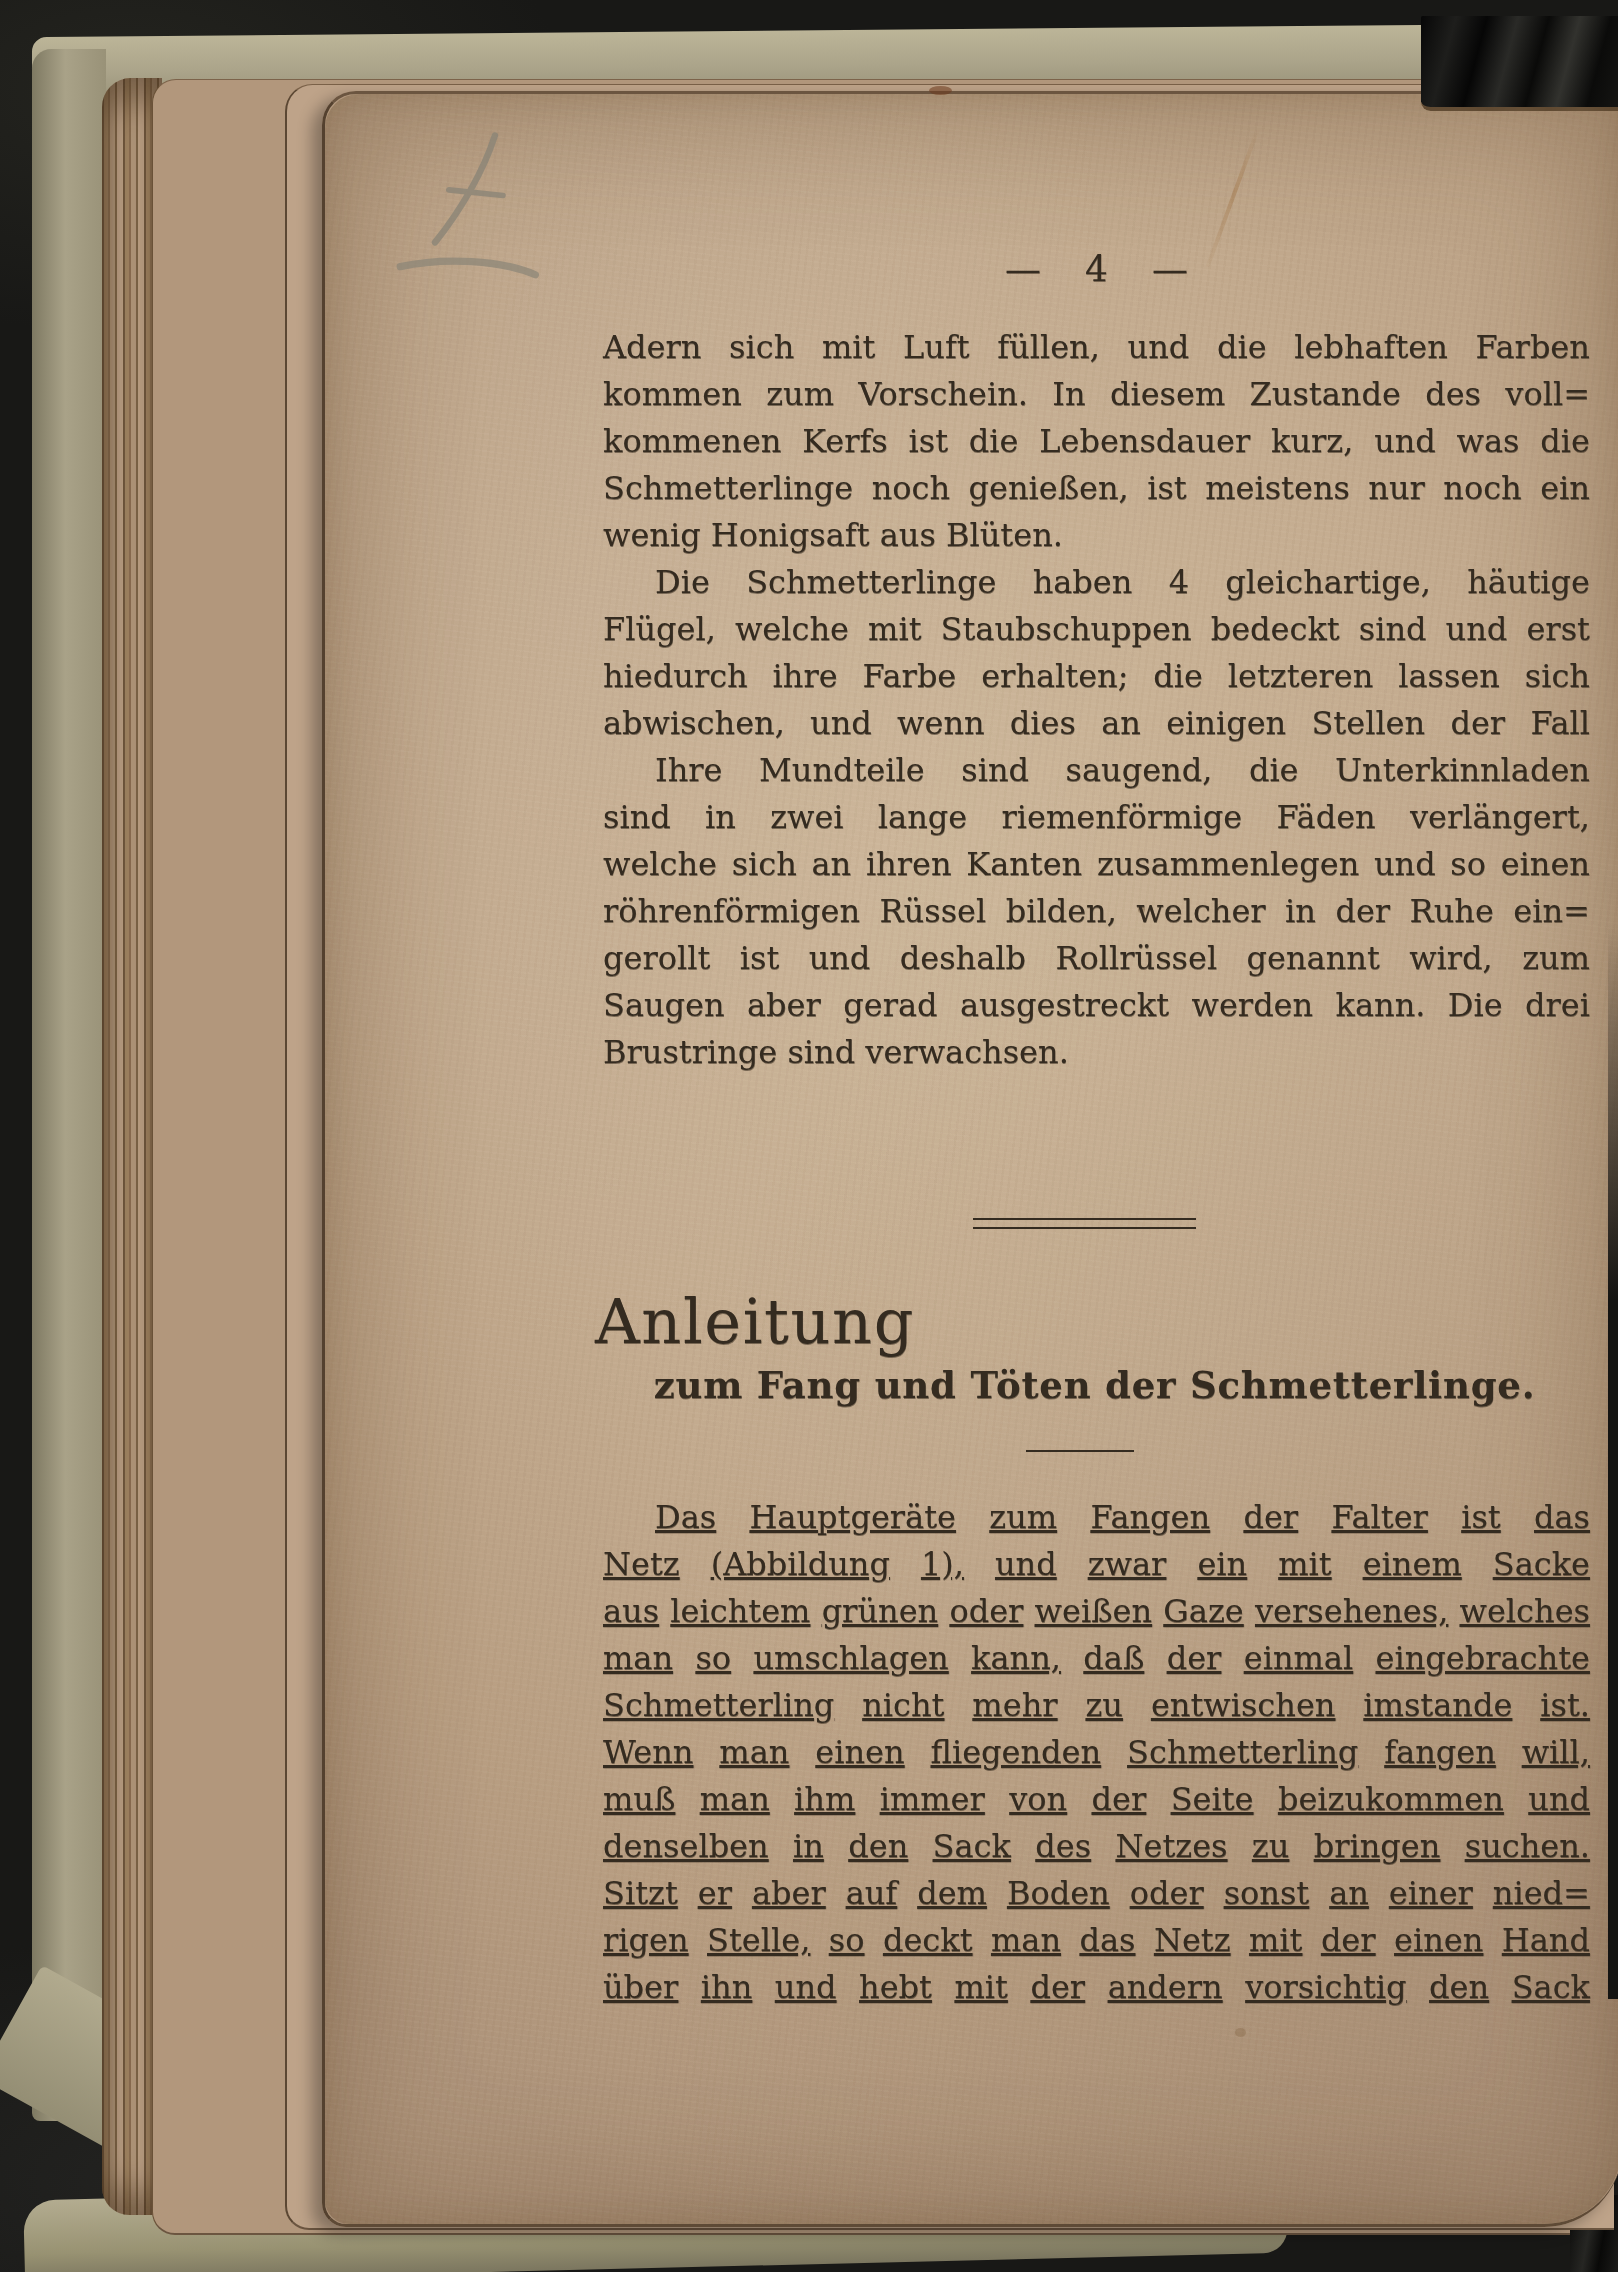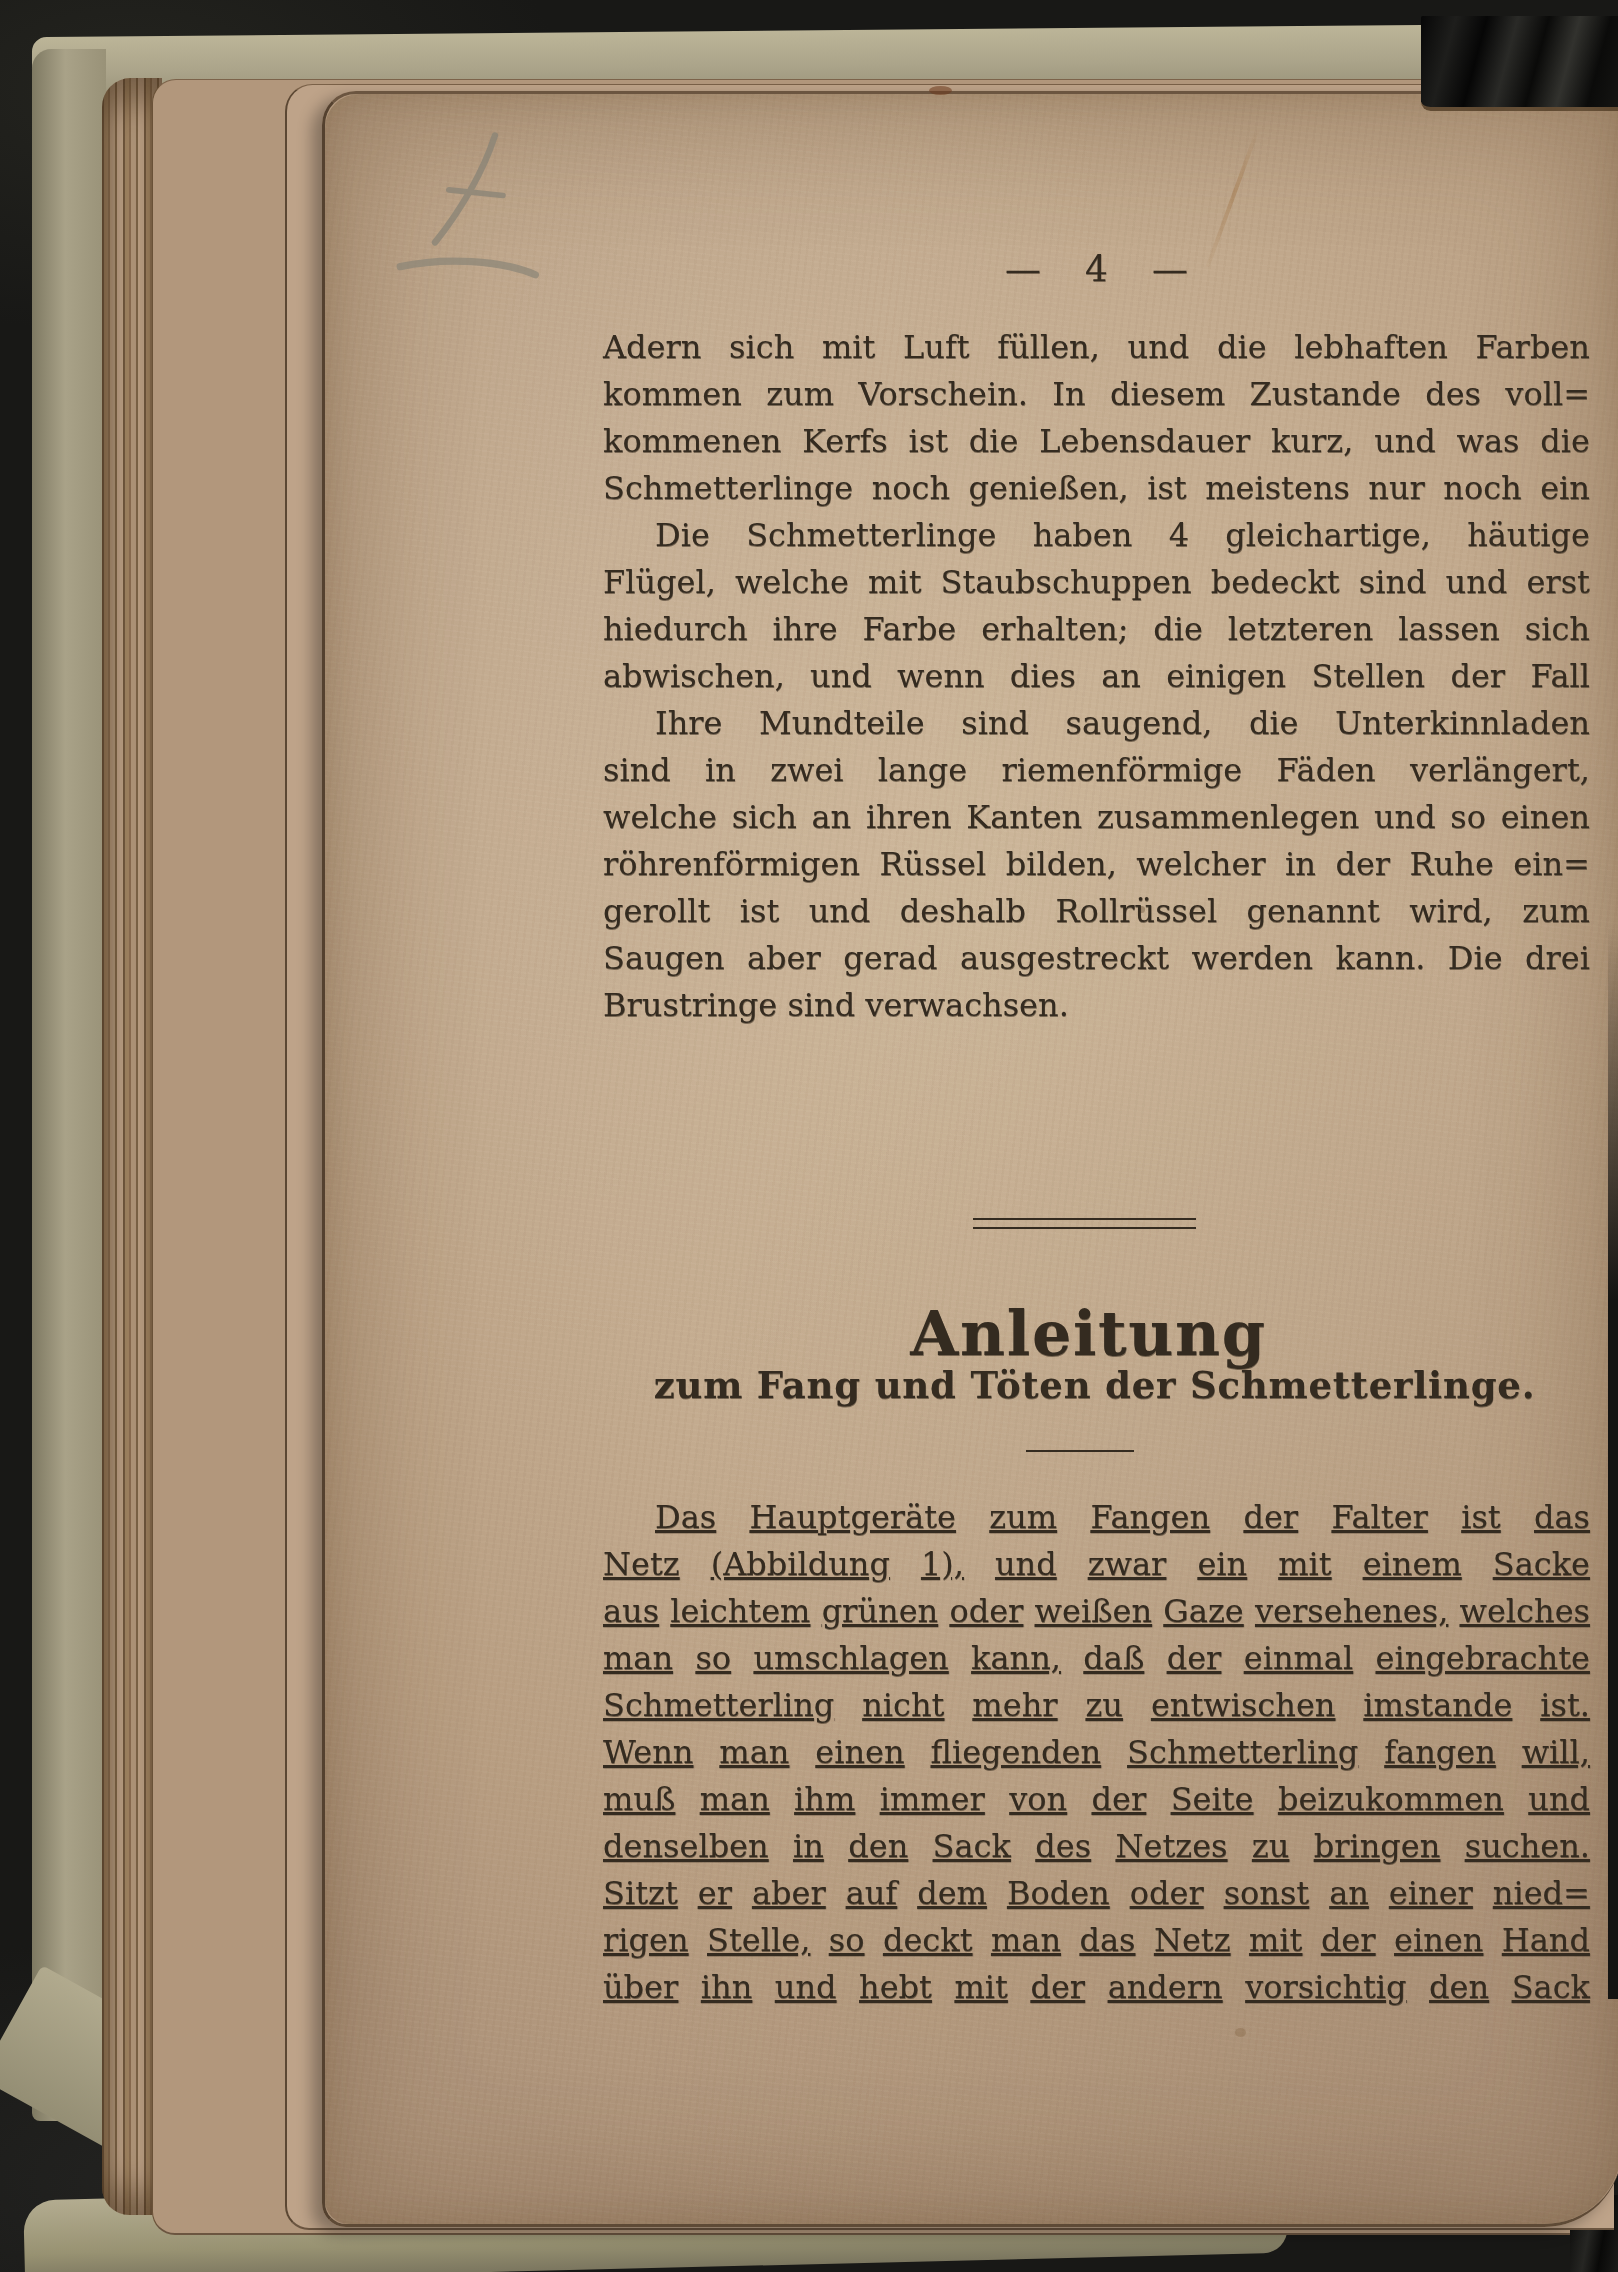--- a/index.html
+++ b/index.html
@@ -83,22 +83,22 @@
   .textcol{position:absolute;left:603px;width:987px;}
   .main-text{top:324px;}
   .instr-text{top:1494px;text-decoration:underline;}
   .line{height:47px;line-height:47px;font-size:32px;white-space:nowrap;}
   .line.just{display:flex;justify-content:space-between;}
   .line.indent{padding-left:52px;}
   .rule-double{position:absolute;left:973px;top:1218px;width:223px;height:6.5px;z-index:9;
     border-top:2.4px solid var(--ink,#342b20);border-bottom:2.4px solid var(--ink,#342b20);}
   .rule-single{position:absolute;left:1026px;top:1450px;width:108px;height:2.4px;z-index:9;
     background:var(--ink,#342b20);}
-  .title{position:absolute;left:595px;top:1288px;width:987px;text-align:center;
-    font-size:62px;line-height:68px;font-weight:bold;letter-spacing:1.6px;margin-top:12px;}
+  .title{position:absolute;left:595px;top:1288px;width:987px;
+    font-size:62px;line-height:68px;font-weight:normal;letter-spacing:1.6px;}
   .subtitle{position:absolute;left:601px;top:1363px;width:987px;text-align:center;
     font-size:37px;line-height:45px;font-weight:bold;letter-spacing:0.8px;}
 </style>
 </head>
 <body>
 
 <div class="stage">
 
   <div class="cover-top"></div>
   <div class="cover-left"></div>
@@ -169,20 +169,21 @@
         <div class="line just">
           <span>Schmetterlinge</span>
           <span>noch</span>
           <span>genießen,</span>
           <span>ist</span>
           <span>meistens</span>
           <span>nur</span>
           <span>noch</span>
           <span>ein</span>
         </div>
+        <div class="line">wenig Honigsaft aus Blüten.</div>
       </div>
       <div>
         <div class="line just indent">
           <span>Die</span>
           <span>Schmetterlinge</span>
           <span>haben</span>
           <span>4</span>
           <span>gleichartige,</span>
           <span>häutige</span>
         </div>

